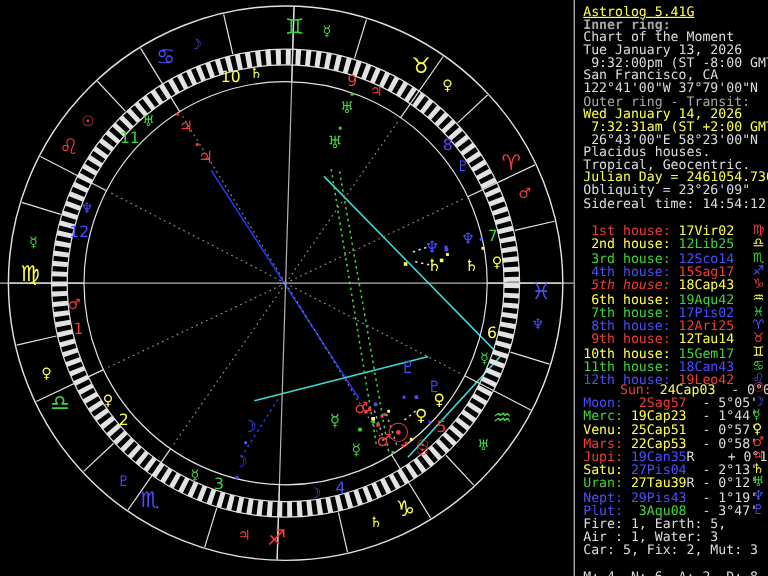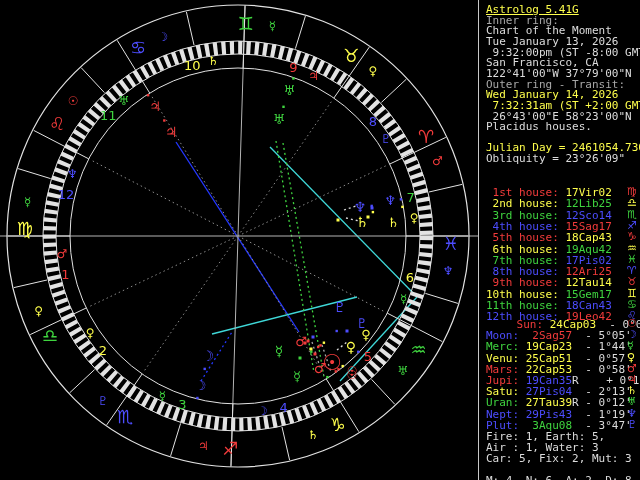--- a/index.html
+++ b/index.html
@@ -165,38 +165,40 @@
         <text x="279.1" y="119.0" fill="#3fd43f" font-size="14" text-anchor="middle" dominant-baseline="central">♅</text>
         <text x="390.0" y="200.0" fill="#4d4dff" font-size="13" text-anchor="middle" dominant-baseline="central">♆</text>
         <text x="360.0" y="207.0" fill="#4d4dff" font-size="14" text-anchor="middle" dominant-baseline="central">♆</text>
         <text x="362.0" y="323.0" fill="#4d4dff" font-size="13" text-anchor="middle" dominant-baseline="central">♇</text>
         <text x="340.0" y="307.0" fill="#4d4dff" font-size="14" text-anchor="middle" dominant-baseline="central">♇</text>
       </svg></div>
   <div id="panel-border"></div>
   <div id="panel">
 
   <div class="pline" style="top: 4px;"><span class="u" style="color: rgb(255, 255, 76);">Astrolog 5.41G</span></div>
-      <div class="pline" style="top: 14.65px;"><span style="color: rgb(168, 168, 168);">Inner ring:</span></div>
+      <div class="pline" style="top: 14.65px;"><span style="color: rgb(168, 168, 168); font-weight: bold;">Inner ring:</span></div>
       <div class="pline" style="top: 25.3px;"><span style="color: rgb(220, 220, 220);">Chart of the Moment</span></div>
       <div class="pline" style="top: 35.95px;"><span style="color: rgb(220, 220, 220); text-align: right;">Tue January 13, 2026</span></div>
       <div class="pline" style="top: 46.6px;"><span style="color: rgb(220, 220, 220);"> 9:32:00pm (ST -8:00 GMT)</span></div>
       <div class="pline" style="top: 57.25px;"><span style="color: rgb(220, 220, 220);">San Francisco, CA</span></div>
       <div class="pline" style="top: 67.9px;"><span style="color: rgb(220, 220, 220);">122°41'00"W 37°79'00"N</span></div>
       <div class="pline" style="top: 78.55px;"><span style="color: rgb(168, 168, 168);">Outer ring - Transit:</span></div>
       <div class="pline" style="top: 89.2px;"><span style="color: rgb(255, 255, 76);">Wed January 14, 2026</span></div>
       <div class="pline" style="top: 99.85px;"><span style="color: rgb(255, 255, 76);"> 7:32:31am (ST +2:00 GMT)</span></div>
       <div class="pline" style="top: 110.5px;"><span style="color: rgb(220, 220, 220);"> 26°43'00"E 58°23'00"N</span></div>
       <div class="pline" style="top: 121.15px;"><span style="color: rgb(220, 220, 220);">Placidus houses.</span></div>
+      <div class="pline" style="top: 131.8px;"><span style="color: rgb(220, 220, 220);">Tropical, Geocentric.</span></div>
       <div class="pline" style="top: 142.45px;"><span style="color: rgb(255, 255, 76);">Julian Day = 2461054.7309</span></div>
       <div class="pline" style="top: 153.1px;"><span style="color: rgb(220, 220, 220);">Obliquity = 23°26'09"</span></div>
+      <div class="pline" style="top: 163.75px;"><span style="color: rgb(220, 220, 220);">Sidereal time: 14:54:12</span></div>
       <div class="pline" style="top: 187px;"><span style="color: rgb(242, 59, 59);"> 1st house: </span><span style="color: rgb(255, 255, 76);">17Vir02</span><span class="g" style="color: rgb(242, 59, 59);">♍</span></div>
       <div class="pline" style="top: 198.3px;"><span style="color: rgb(255, 255, 76);"> 2nd house: </span><span style="color: rgb(63, 212, 63);">12Lib25</span><span class="g" style="color: rgb(255, 255, 76);">♎</span></div>
       <div class="pline" style="top: 209.6px;"><span style="color: rgb(63, 212, 63);"> 3rd house: </span><span style="color: rgb(77, 77, 255);">12Sco14</span><span class="g" style="color: rgb(63, 212, 63);">♏</span></div>
       <div class="pline" style="top: 220.9px;"><span style="color: rgb(77, 77, 255);"> 4th house: </span><span style="color: rgb(242, 59, 59);">15Sag17</span><span class="g" style="color: rgb(77, 77, 255);">♐</span></div>
-      <div class="pline" style="top: 232.2px;"><span style="color: rgb(242, 59, 59);"> 5th house: </span><span style="color: rgb(255, 255, 76);">18Cap43</span><span class="g" style="color: rgb(242, 59, 59);">♑</span></div>
+      <div class="pline" style="top: 232.2px;"><span style="color: rgb(242, 59, 59); font-style: italic;"> 5th house: </span><span style="color: rgb(255, 255, 76);">18Cap43</span><span class="g" style="color: rgb(242, 59, 59);">♑</span></div>
       <div class="pline" style="top: 243.5px; text-align: right;"><span style="color: rgb(255, 255, 76);"> 6th house: </span><span style="color: rgb(63, 212, 63);">19Aqu42</span><span class="g" style="color: rgb(255, 255, 76);">♒</span></div>
       <div class="pline" style="top: 254.8px;"><span style="color: rgb(63, 212, 63);"> 7th house: </span><span style="color: rgb(77, 77, 255);">17Pis02</span><span class="g" style="color: rgb(63, 212, 63);">♓</span></div>
       <div class="pline" style="top: 266.1px;"><span style="color: rgb(77, 77, 255);"> 8th house: </span><span style="color: rgb(242, 59, 59);">12Ari25</span><span class="g" style="color: rgb(77, 77, 255);">♈</span></div>
       <div class="pline" style="top: 277.4px;"><span style="color: rgb(242, 59, 59);"> 9th house: </span><span style="color: rgb(255, 255, 76);">12Tau14</span><span class="g" style="color: rgb(242, 59, 59);">♉</span></div>
       <div class="pline" style="top: 288.7px;"><span style="color: rgb(255, 255, 76);">10th house: </span><span style="color: rgb(63, 212, 63);">15Gem17</span><span class="g" style="color: rgb(255, 255, 76);">♊</span></div>
       <div class="pline" style="top: 300px;"><span style="color: rgb(63, 212, 63);">11th house: </span><span style="color: rgb(77, 77, 255);">18Can43</span><span class="g" style="color: rgb(63, 212, 63);">♋</span></div>
       <div class="pline" style="top: 311.3px;"><span style="color: rgb(77, 77, 255);">12th house: </span><span style="color: rgb(242, 59, 59);">19Leo42</span><span class="g" style="color: rgb(77, 77, 255);">♌</span></div>
       <div class="pline" style="top: 319px;"><span style="color: rgb(242, 59, 59); margin-left: 24px;"> Sun: </span><span style="color: rgb(255, 255, 76);">24Cap03</span><span style="color: rgb(220, 220, 220);"> </span><span style="color: rgb(220, 220, 220);"> - 0°00'</span><span class="g" style="color: rgb(242, 59, 59);">☉</span></div>
       <div class="pline" style="top: 330.2px;"><span style="color: rgb(77, 77, 255);">Moon: </span><span style="color: rgb(242, 59, 59);"> 2Sag57</span><span style="color: rgb(220, 220, 220);"> </span><span style="color: rgb(220, 220, 220);"> - 5°05'</span><span class="g" style="color: rgb(77, 77, 255);">☽</span></div>
       <div class="pline" style="top: 341.4px;"><span style="color: rgb(63, 212, 63);">Merc: </span><span style="color: rgb(255, 255, 76);">19Cap23</span><span style="color: rgb(220, 220, 220);"> </span><span style="color: rgb(220, 220, 220);"> - 1°44'</span><span class="g" style="color: rgb(63, 212, 63);">☿</span></div>

